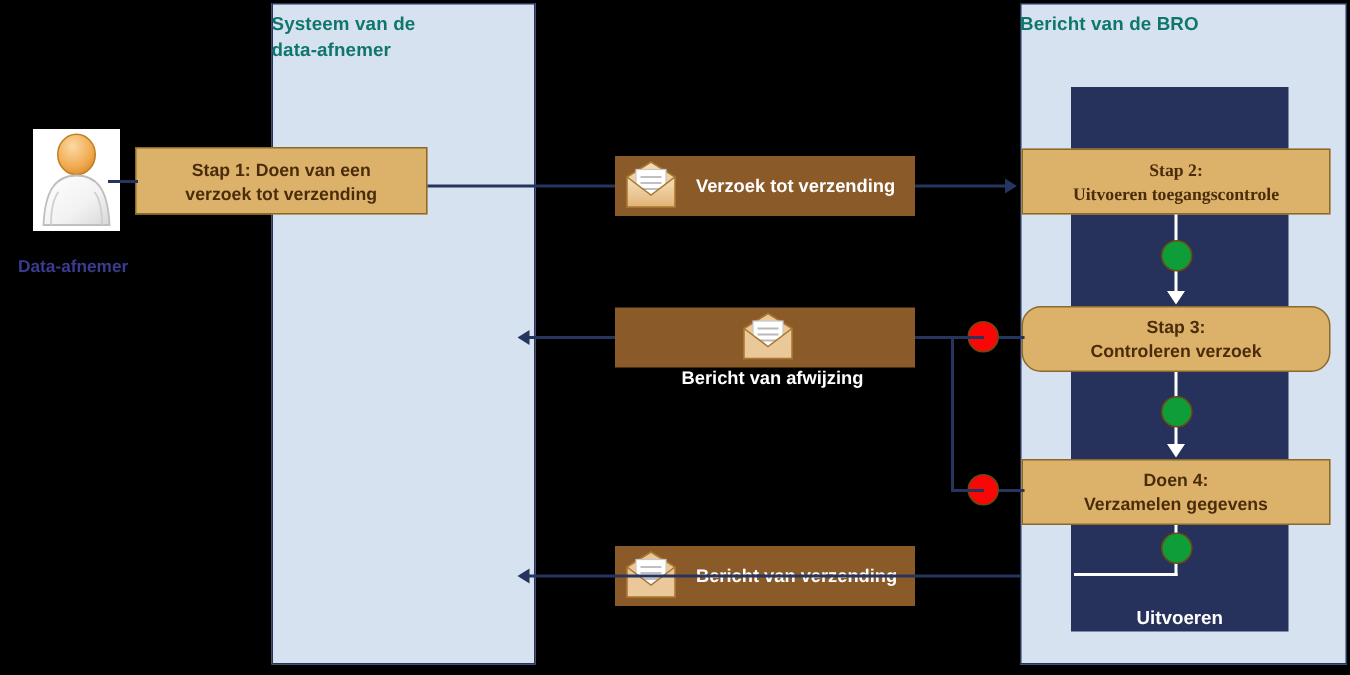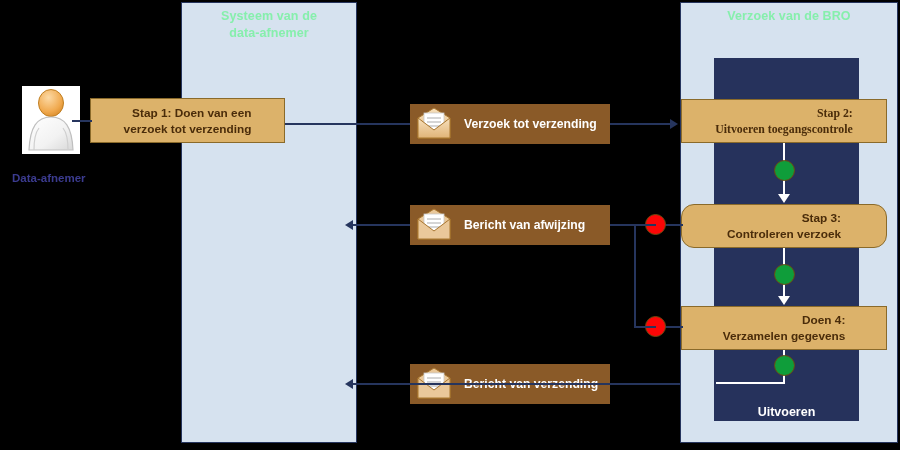--- a/index.html
+++ b/index.html
@@ -13,22 +13,22 @@
 
   
   .lane{
     position:absolute;
     background:#d6e2ef;
     border:1.5px solid #26355e;
     box-sizing:border-box;
   }
   .lane-title{
     position:absolute;
-    text-align:center;
-    color:#86efac;
+    text-align:left;
+    color:#0f766e;
     font-weight:bold;
     font-size:12.5px;
     line-height:17px;
     letter-spacing:.1px;
   }
   .navy-band{
     position:absolute;
     background:#26325c;
   }
   .navy-label{
@@ -46,21 +46,21 @@
     background:#dcb26a;
     border:1.2px solid #8a6a2a;
     box-sizing:border-box;
     color:#4a2c0a;
     font-weight:bold;
     font-size:11.8px;
     line-height:16px;
     display:flex;
     align-items:center;
     justify-content:center;
-    text-align:right;
+    text-align:center;
     padding:0 4px;
   }
   .step span{display:block;}
 
   
   .msg{
     position:absolute;
     background:#8a5a28;
     box-sizing:border-box;
     display:flex;
@@ -136,21 +136,21 @@
 
   <div class="lane" style="left:181px;top:2px;width:176px;height:441px;"></div>
   <div class="lane" style="left:680px;top:2px;width:218px;height:441px;"></div>
 
   <div class="lane-title" style="left:181px;top:8px;width:176px;">
     <div>Systeem van de</div>
     <div>data-afnemer</div>
   </div>
 
   <div class="lane-title" style="left:680px;top:8px;width:218px;">
-    <div>Verzoek van de BRO</div>
+    <div>Bericht van de BRO</div>
   </div>
 
   <div class="navy-band" style="left:714px;top:58px;width:145px;height:363px;">
     <div class="navy-label" style="top:347px;">Uitvoeren</div>
   </div>
 
   <div class="actor" style="left:22px;top:86px;">
     <svg width="58" height="68" viewBox="0 0 58 68">
       <defs>
         <radialGradient id="headg" cx="40%" cy="30%" r="75%">
@@ -213,21 +213,21 @@
         <rect x="10" y="9" width="20" height="18" fill="#ffffff" stroke="#c9c9c9" stroke-width=".8"></rect>
         <line x1="13" y1="14" x2="27" y2="14" stroke="#b9b9b9" stroke-width="1.2"></line>
         <line x1="13" y1="18" x2="27" y2="18" stroke="#b9b9b9" stroke-width="1.2"></line>
         <line x1="13" y1="22" x2="27" y2="22" stroke="#b9b9b9" stroke-width="1.2"></line>
         <path d="M4 14 L20 26 L36 14 L36 34 L4 34 Z" fill="url(#env1)" stroke="#a8762f" stroke-width="1"></path>
       </svg>
     </div>
     <div class="label">Verzoek tot verzending</div>
   </div>
 
-  <div class="msg" style="left:410px;top:205px;width:200px;height:40px;">
+  <div class="msg" style="left:410px;top:205px;width:200px;height:40px;flex-direction:column;">
     <div class="envelope">
       <svg width="40" height="40" viewBox="0 0 40 40">
         <path d="M4 14 L20 4 L36 14 L36 34 L4 34 Z" fill="#eac89a" stroke="#a8762f" stroke-width="1"></path>
         <rect x="10" y="9" width="20" height="18" fill="#ffffff" stroke="#c9c9c9" stroke-width=".8"></rect>
         <line x1="13" y1="14" x2="27" y2="14" stroke="#b9b9b9" stroke-width="1.2"></line>
         <line x1="13" y1="18" x2="27" y2="18" stroke="#b9b9b9" stroke-width="1.2"></line>
         <line x1="13" y1="22" x2="27" y2="22" stroke="#b9b9b9" stroke-width="1.2"></line>
         <path d="M4 14 L20 26 L36 14 L36 34 L4 34 Z" fill="#eac89a" stroke="#a8762f" stroke-width="1"></path>
       </svg>
     </div>

